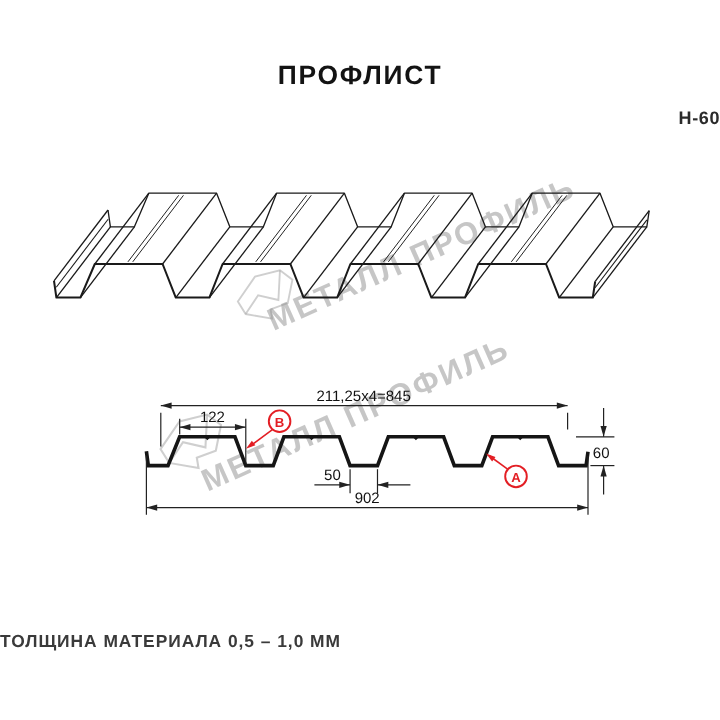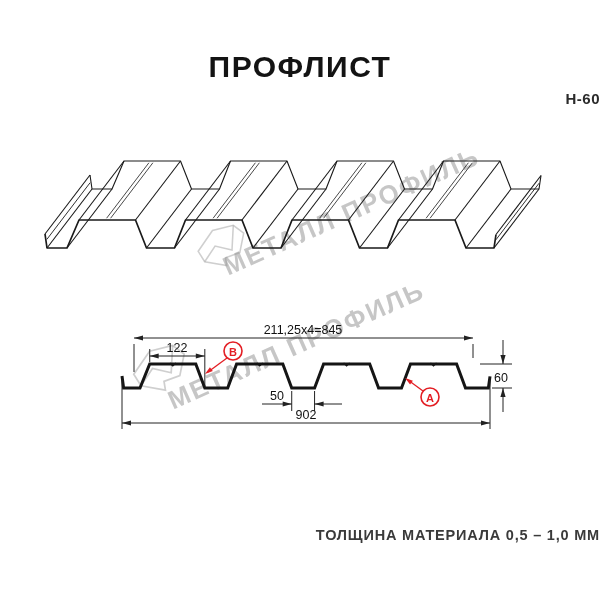--- a/index.html
+++ b/index.html
@@ -1,22 +1,22 @@
 <!DOCTYPE html>
 <html><head>
 <meta charset="utf-8">
 <style>
   html,body{margin:0;padding:0;background:#fff;}
   .page{position:relative;width:600px;height:600px;background:#ffffff;overflow:hidden;
         font-family:"Liberation Sans",sans-serif;}
   .title{position:absolute;top:50px;left:0;width:600px;text-align:center;
-         font-size:30px;font-weight:bold;letter-spacing:1.5px;color:#131313;}
+         font-size:22px;font-weight:bold;letter-spacing:1.5px;color:#131313;}
   .subtitle{position:absolute;top:90px;left:0;width:600px;text-align:right;
             font-size:15px;font-weight:bold;color:#2b2b2b;letter-spacing:.5px;}
-  .footer{position:absolute;top:527px;left:0;width:600px;text-align:right;
+  .footer{position:absolute;top:527px;left:0;width:600px;text-align:left;
           font-size:14.5px;font-weight:bold;color:#3a3a3a;letter-spacing:.8px;}
   svg.stage{position:absolute;left:0;top:0;}
   svg .dimtxt{font-size:12.5px;fill:#111;}
   svg .mark{font-size:11px;font-weight:bold;}
   svg .wm{font-size:26px;font-weight:bold;letter-spacing:2px;fill:#8f8f8f;opacity:.5;}
 </style>
 </head>
 <body>
 
 <div class="page">

